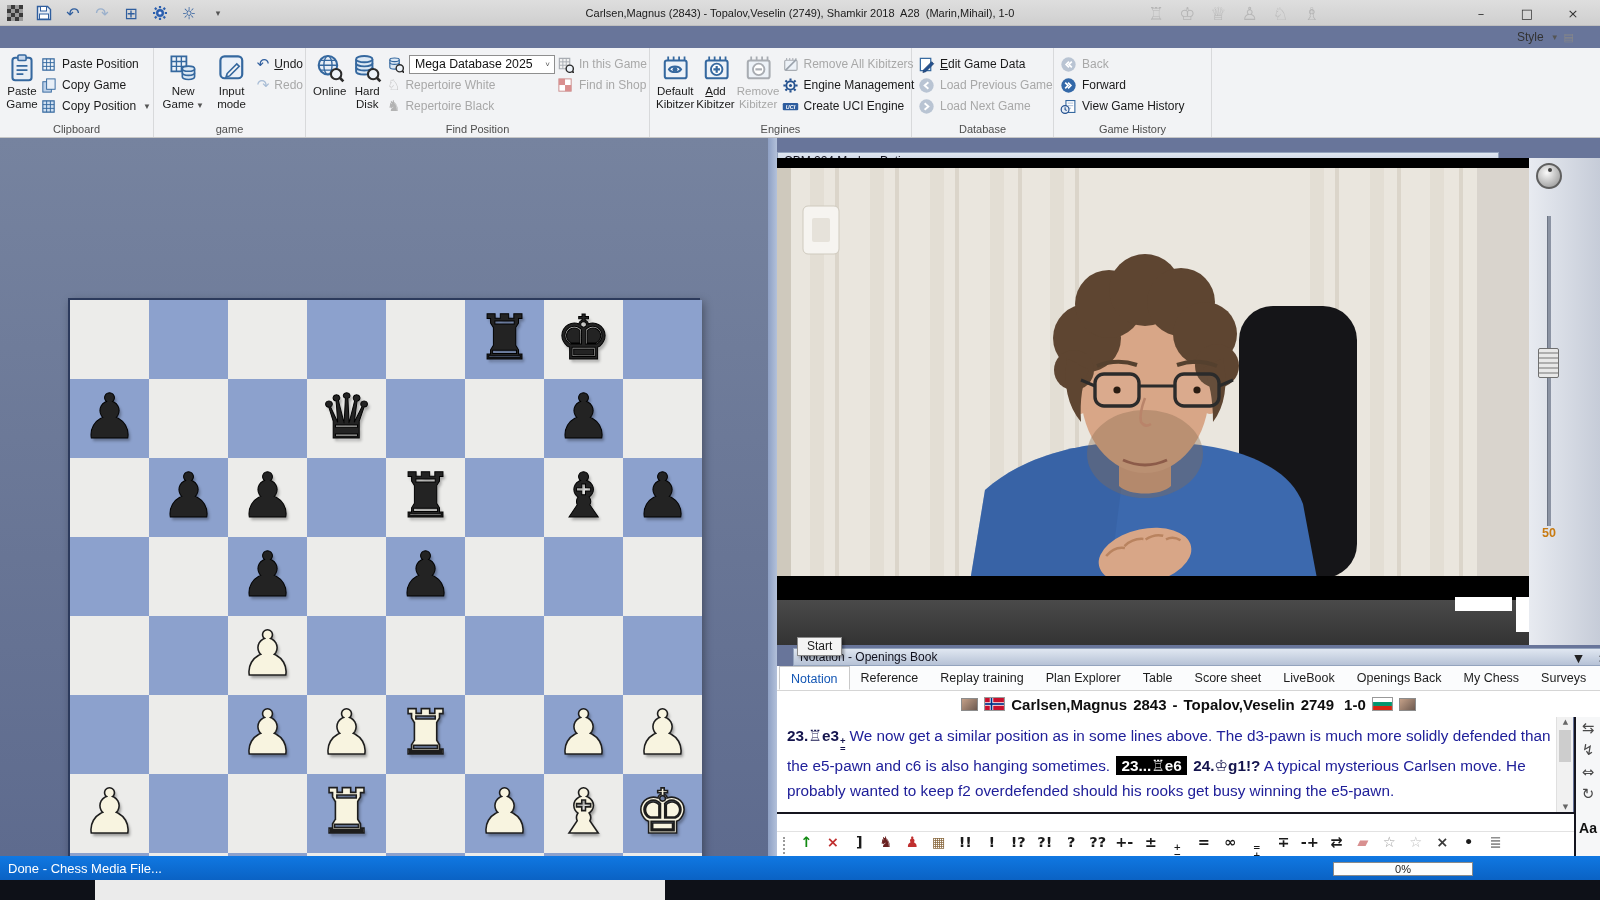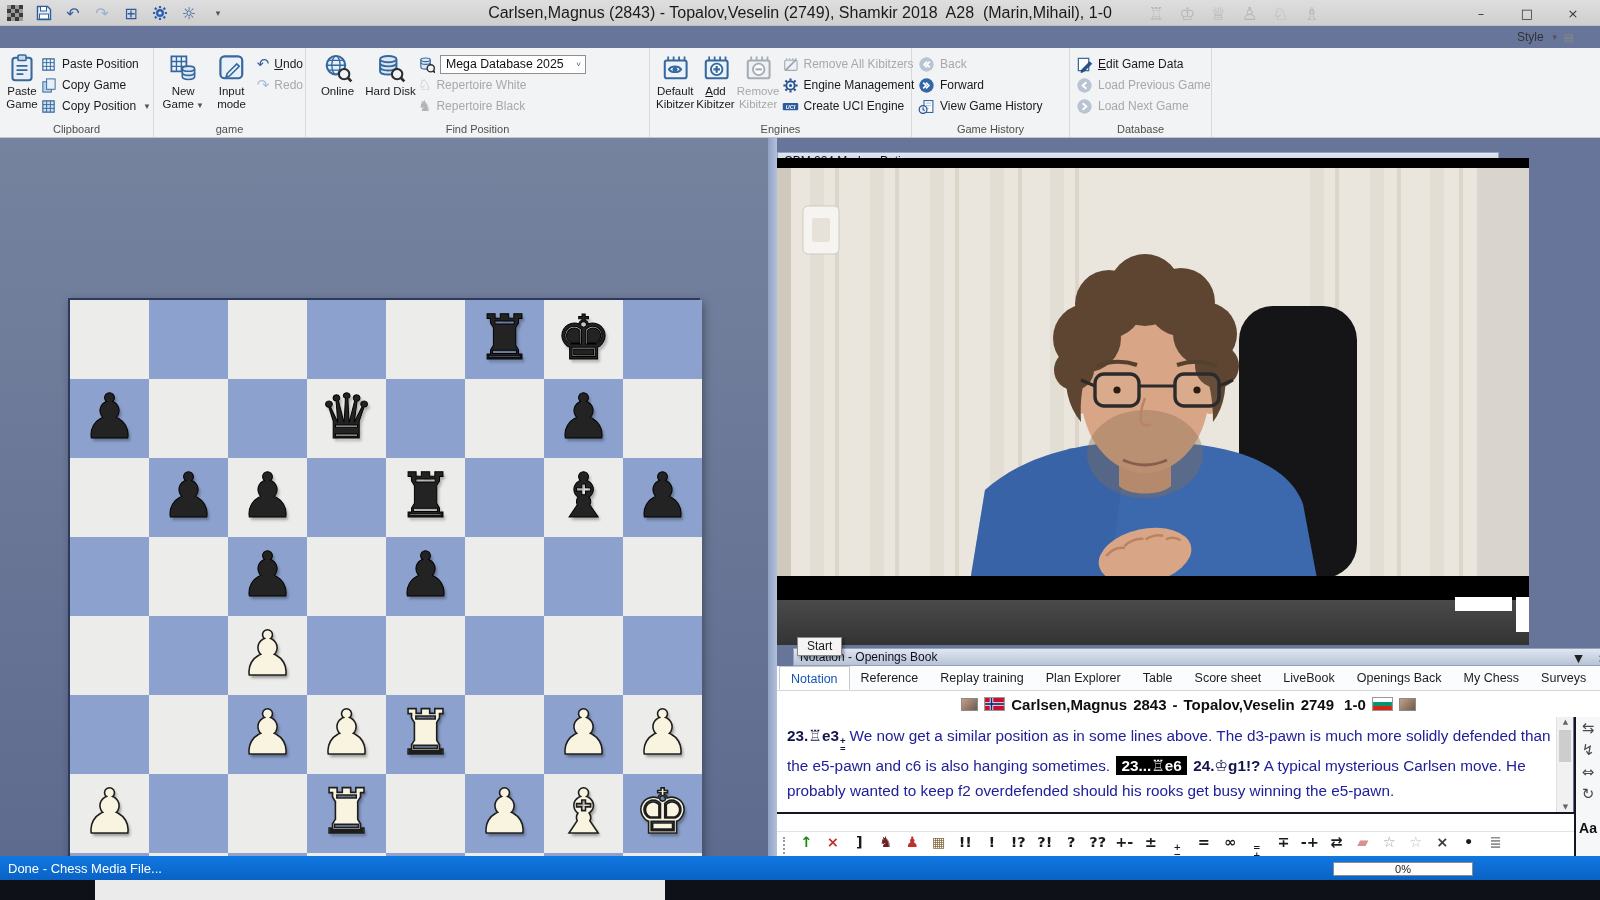--- a/index.html
+++ b/index.html
@@ -7,21 +7,21 @@
   body{font-family:"Liberation Sans",sans-serif;position:relative}
   #app{position:absolute;left:0;top:0;width:1600px;height:900px;background:#68759a;overflow:hidden}
   .abs{position:absolute}
   
   #titlebar{left:0;top:0;width:1600px;height:26px;background:linear-gradient(#dedede,#cfcfcf);border-bottom:1px solid #bfbfbf}
   #qat{position:absolute;left:6px;top:0;height:26px;display:flex;align-items:center;gap:11px}
   .qic{width:18px;height:18px;display:flex;align-items:center;justify-content:center;color:#2f5e9e;font-size:16px;font-family:"DejaVu Sans",sans-serif}
   .qic svg{width:16px;height:16px}
   .qic.dim{color:#9ab0cc}
   .qic.sm{font-size:9px;color:#555}
-  #win-title{position:absolute;left:300px;right:300px;top:0;height:26px;line-height:26px;text-align:center;font-size:16px;color:#1a1a1a;white-space:pre}
+  #win-title{position:absolute;left:300px;right:300px;top:0;height:26px;line-height:26px;text-align:center;font-size:11px;color:#1a1a1a;white-space:pre}
   #title-pieces{position:absolute;left:1148px;top:0;height:26px;display:flex;align-items:center;gap:15px;color:#b6b6b6;font-size:18px;font-family:"DejaVu Sans",sans-serif}
   #win-controls{position:absolute;right:4px;top:0;height:26px;display:flex}
   .wbtn{width:46px;height:26px;display:flex;align-items:center;justify-content:center;font-size:13px;color:#333;font-family:"DejaVu Sans",sans-serif}
   
   #menubar{left:0;top:26px;width:1600px;height:22px;background:#f0f1f3;border-bottom:1px solid #dcdcdc;display:flex;align-items:stretch}
   .mtab{padding:4px 17px 0;font-size:12.5px;color:#1f1f1f}
   .mtab.file{background:#1b63c5;color:#fff;font-weight:bold;margin-left:4px;padding:4px 16px 0}
   .mtab.sel{background:#fdfdfd;color:#1b5cbf;border:1px solid #d0d0d0;border-bottom:none}
   #style-btn{position:absolute;right:26px;top:30px;font-size:12px;color:#333;display:flex;gap:5px;align-items:center}
   
@@ -282,20 +282,43 @@
         </div>
         <div class="rsm dis">
             <i class="gic" style="color:#b3b3b3">♘</i>
             <span>Repertoire White</span>
           </div>
         <div class="rsm dis">
             <i class="gic" style="color:#b3b3b3">♞</i>
             <span>Repertoire Black</span>
           </div>
       </div>
+      <div class="rcol">
+        <div class="rsm dis">
+            <i class="ric">
+              <svg viewBox="0 0 18 18">
+                <path d="M2.5 2.5h11v11h-11z" fill="#f2f2f2" stroke="#a8acb2" stroke-width="1.2"></path>
+                <path d="M2.5 6.2h11M2.5 9.8h11M6.2 2.5v11M9.8 2.5v11" stroke="#a8acb2" stroke-width="1"></path>
+                <circle cx="13.5" cy="13.5" r="3.8" fill="#eef3f9" stroke="#2c2c2c" stroke-width="1.5"></circle>
+                <path d="M16.2 16.2l2.6 2.6" stroke="#2c2c2c" stroke-width="2"></path>
+              </svg>
+            </i>
+            <span>In this Game</span>
+          </div>
+        <div class="rsm dis">
+            <i class="ric">
+              <svg viewBox="0 0 18 18">
+                <rect x="2" y="2" width="13" height="13" fill="#fff" stroke="#c98a8a"></rect>
+                <rect x="2" y="2" width="6.5" height="6.5" fill="#d98f8f"></rect>
+                <rect x="8.5" y="8.5" width="6.5" height="6.5" fill="#d98f8f"></rect>
+              </svg>
+            </i>
+            <span>Find in Shop</span>
+          </div>
+      </div>
       <div class="rlabel">Find Position</div>
     </div>
 
     <div class="rgroup g-eng">
       <div class="rbig">
         <i class="ric"><svg viewBox="0 0 22 22">
               <g stroke="#35689f" fill="#edf2f8">
                 <path d="M6 2.5v3M10 2.5v3M14 2.5v3M18 2.5v3" stroke-width="1.3" fill="none"></path>
                 <rect x="3.5" y="5.5" width="16" height="13" rx="1.5" stroke-width="1.5"></rect>
               </g>
@@ -355,20 +378,53 @@
                 <rect x="1" y="4.5" width="20" height="9.5" rx="1.5" fill="#2d5c9e"></rect>
                 <text x="11" y="12" font-size="7" fill="#fff" text-anchor="middle" font-weight="bold" font-family="Liberation Sans,sans-serif">UCI</text>
               </svg>
             </i>
             <span>Create UCI Engine</span>
           </div>
       </div>
       <div class="rlabel">Engines</div>
     </div>
 
+    <div class="rgroup g-db">
+      <div class="rcol">
+        <div class="rsm">
+            <i class="ric">
+              <svg viewBox="0 0 18 18">
+                <rect x="2.5" y="2.5" width="11" height="13" fill="#fff" stroke="#35689f" stroke-width="1.3"></rect>
+                <path d="M6 14.5 14.5 6l2.2 2.2L8.2 16.7l-3 .8z" fill="#24518f" stroke="#1a3a66" stroke-width=".7"></path>
+              </svg>
+            </i>
+            <span><u>E</u>dit Game Data</span>
+          </div>
+        <div class="rsm dis">
+            <i class="ric">
+              <svg viewBox="0 0 18 18">
+                <circle cx="9" cy="9" r="7.6" fill="#b9c4d3"></circle>
+                <path d="M11 5.5 7 9l4 3.5" stroke="#fff" stroke-width="2" fill="none"></path>
+              </svg>
+            </i>
+            <span>Load Previous Game</span>
+          </div>
+        <div class="rsm dis">
+            <i class="ric">
+              <svg viewBox="0 0 18 18">
+                <circle cx="9" cy="9" r="7.6" fill="#b9c4d3"></circle>
+                <path d="M7 5.5 11 9l-4 3.5" stroke="#fff" stroke-width="2" fill="none"></path>
+              </svg>
+            </i>
+            <span>Load Next Game</span>
+          </div>
+      </div>
+      <div class="rlabel">Database</div>
+    </div>
+
     <div class="rgroup g-hist">
       <div class="rcol">
         <div class="rsm dis">
             <i class="ric">
               <svg viewBox="0 0 18 18">
                 <circle cx="9" cy="9" r="7.6" fill="#b9c4d3"></circle>
                 <path d="M9.5 6 6.5 9l3 3M12.5 6l-3 3 3 3" stroke="#fff" stroke-width="1.8" fill="none"></path>
               </svg>
             </i>
             <span>Back</span>
@@ -388,53 +444,20 @@
                 <rect x="7" y="3" width="10.5" height="14" fill="#fff" stroke="#35689f" stroke-width="1.3"></rect>
                 <path d="M9 6h6.5M9 9h6.5M9 12h4" stroke="#9db4d0"></path>
                 <circle cx="6" cy="13.5" r="4.6" fill="#e8eef6" stroke="#24518f" stroke-width="1.4"></circle>
                 <path d="M6 11v2.7l1.9 1" stroke="#24518f" fill="none" stroke-width="1.3"></path>
               </svg>
             </i>
             <span>View Game History</span>
           </div>
       </div>
       <div class="rlabel">Game History</div>
-    </div>
-
-    <div class="rgroup g-db">
-      <div class="rcol">
-        <div class="rsm">
-            <i class="ric">
-              <svg viewBox="0 0 18 18">
-                <rect x="2.5" y="2.5" width="11" height="13" fill="#fff" stroke="#35689f" stroke-width="1.3"></rect>
-                <path d="M6 14.5 14.5 6l2.2 2.2L8.2 16.7l-3 .8z" fill="#24518f" stroke="#1a3a66" stroke-width=".7"></path>
-              </svg>
-            </i>
-            <span><u>E</u>dit Game Data</span>
-          </div>
-        <div class="rsm dis">
-            <i class="ric">
-              <svg viewBox="0 0 18 18">
-                <circle cx="9" cy="9" r="7.6" fill="#b9c4d3"></circle>
-                <path d="M11 5.5 7 9l4 3.5" stroke="#fff" stroke-width="2" fill="none"></path>
-              </svg>
-            </i>
-            <span>Load Previous Game</span>
-          </div>
-        <div class="rsm dis">
-            <i class="ric">
-              <svg viewBox="0 0 18 18">
-                <circle cx="9" cy="9" r="7.6" fill="#b9c4d3"></circle>
-                <path d="M7 5.5 11 9l-4 3.5" stroke="#fff" stroke-width="2" fill="none"></path>
-              </svg>
-            </i>
-            <span>Load Next Game</span>
-          </div>
-      </div>
-      <div class="rlabel">Database</div>
     </div>
   </div>
 
   <div id="boardpanel" class="abs">
     <div id="board">
         <div class="sq l" style="left: 0px; top: 0px; background: rgb(236, 236, 234);"></div>
         <div class="sq d" style="left: 79px; top: 0px; background: rgb(140, 161, 205);"></div>
         <div class="sq l" style="left: 158px; top: 0px; background: rgb(236, 236, 234);"></div>
         <div class="sq d" style="left: 237px; top: 0px; background: rgb(140, 161, 205);"></div>
         <div class="sq l" style="left: 316px; top: 0px; background: rgb(236, 236, 234);"></div>
@@ -611,20 +634,26 @@
   </div>
   <div id="vbar" class="abs">
     
     
     
     
     
   </div>
   <div id="vwhite1" class="abs"></div>
   <div id="vwhite2" class="abs"></div>
+  <div id="vstrip" class="abs">
+    <div id="vknob"></div>
+    <div id="vgroove"></div>
+    <div id="vvthumb"></div>
+    <div id="vol50">50</div>
+  </div>
   <div id="tip" class="abs">Start</div>
 
   <div id="ntitle" class="ptitle">
     <span>Notation - Openings Book</span>
     <span class="pbtns">
         <span>▼</span>
         <span>×</span>
       </span>
   </div>
   <div id="ntabs" class="abs">

